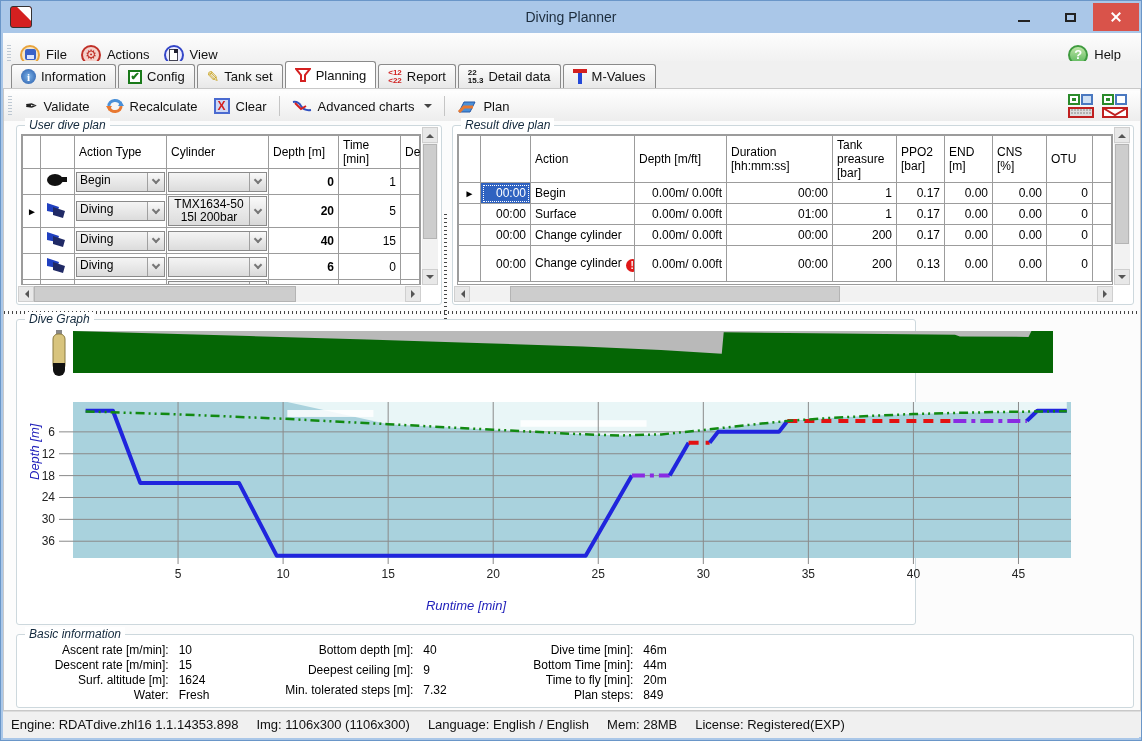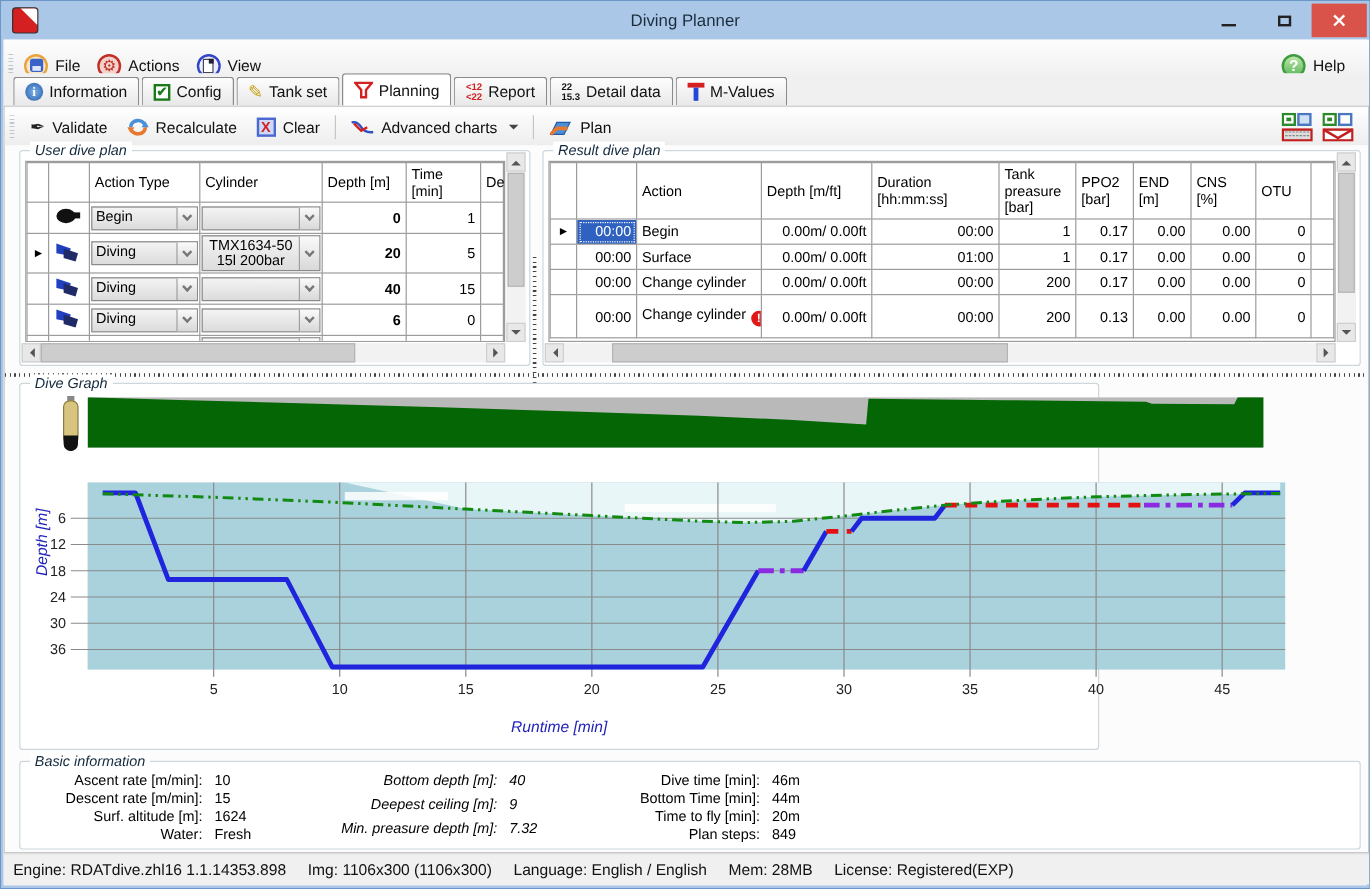--- a/index.html
+++ b/index.html
@@ -614,26 +614,26 @@
         <div class="bi-col" style="width:210px;">
           <span class="bi-label">Ascent rate [m/min]:</span>
             <span class="bi-value">10</span>
           <span class="bi-label">Descent rate [m/min]:</span>
             <span class="bi-value">15</span>
           <span class="bi-label">Surf. altitude [m]:</span>
             <span class="bi-value">1624</span>
           <span class="bi-label">Water:</span>
             <span class="bi-value">Fresh</span>
         </div>
-        <div class="bi-col" style="width:230px;font-style:italic;">
+        <div class="bi-col" style="width:230px;">
           <span class="bi-label">Bottom depth [m]:</span>
             <span class="bi-value">40</span>
           <span class="bi-label">Deepest ceiling [m]:</span>
             <span class="bi-value">9</span>
-          <span class="bi-label">Min. preasure depth [m]:</span>
+          <span class="bi-label">Min. tolerated steps [m]:</span>
             <span class="bi-value">7.32</span>
         </div>
         <div class="bi-col" style="width:210px;">
           <span class="bi-label">Dive time [min]:</span>
             <span class="bi-value">46m</span>
           <span class="bi-label">Bottom Time [min]:</span>
             <span class="bi-value">44m</span>
           <span class="bi-label">Time to fly [min]:</span>
             <span class="bi-value">20m</span>
           <span class="bi-label">Plan steps:</span>

